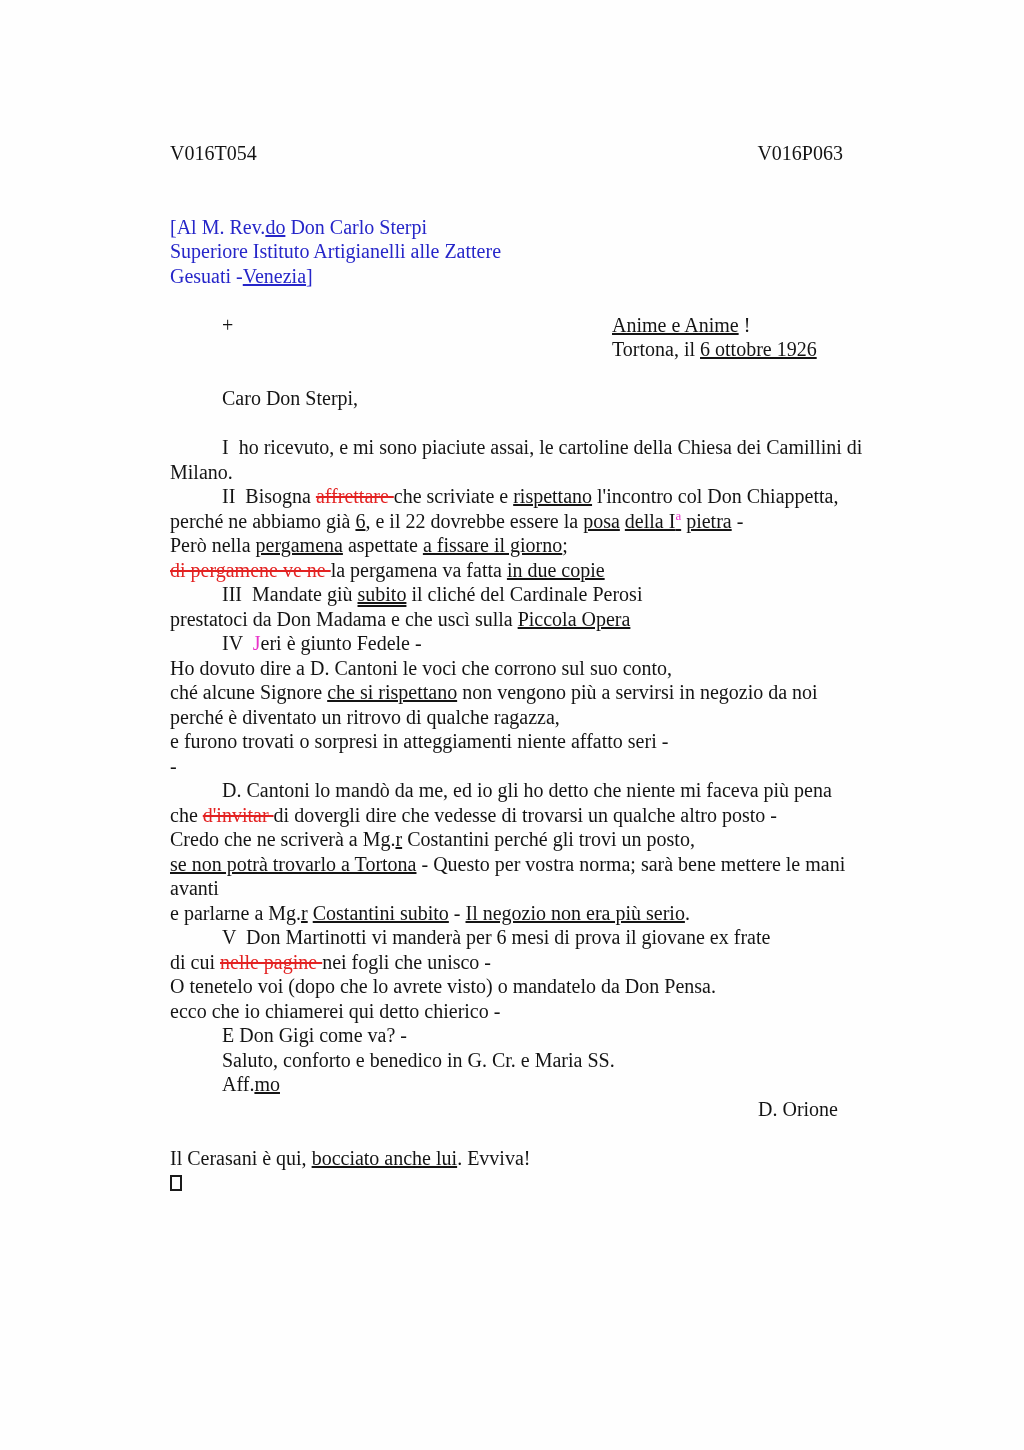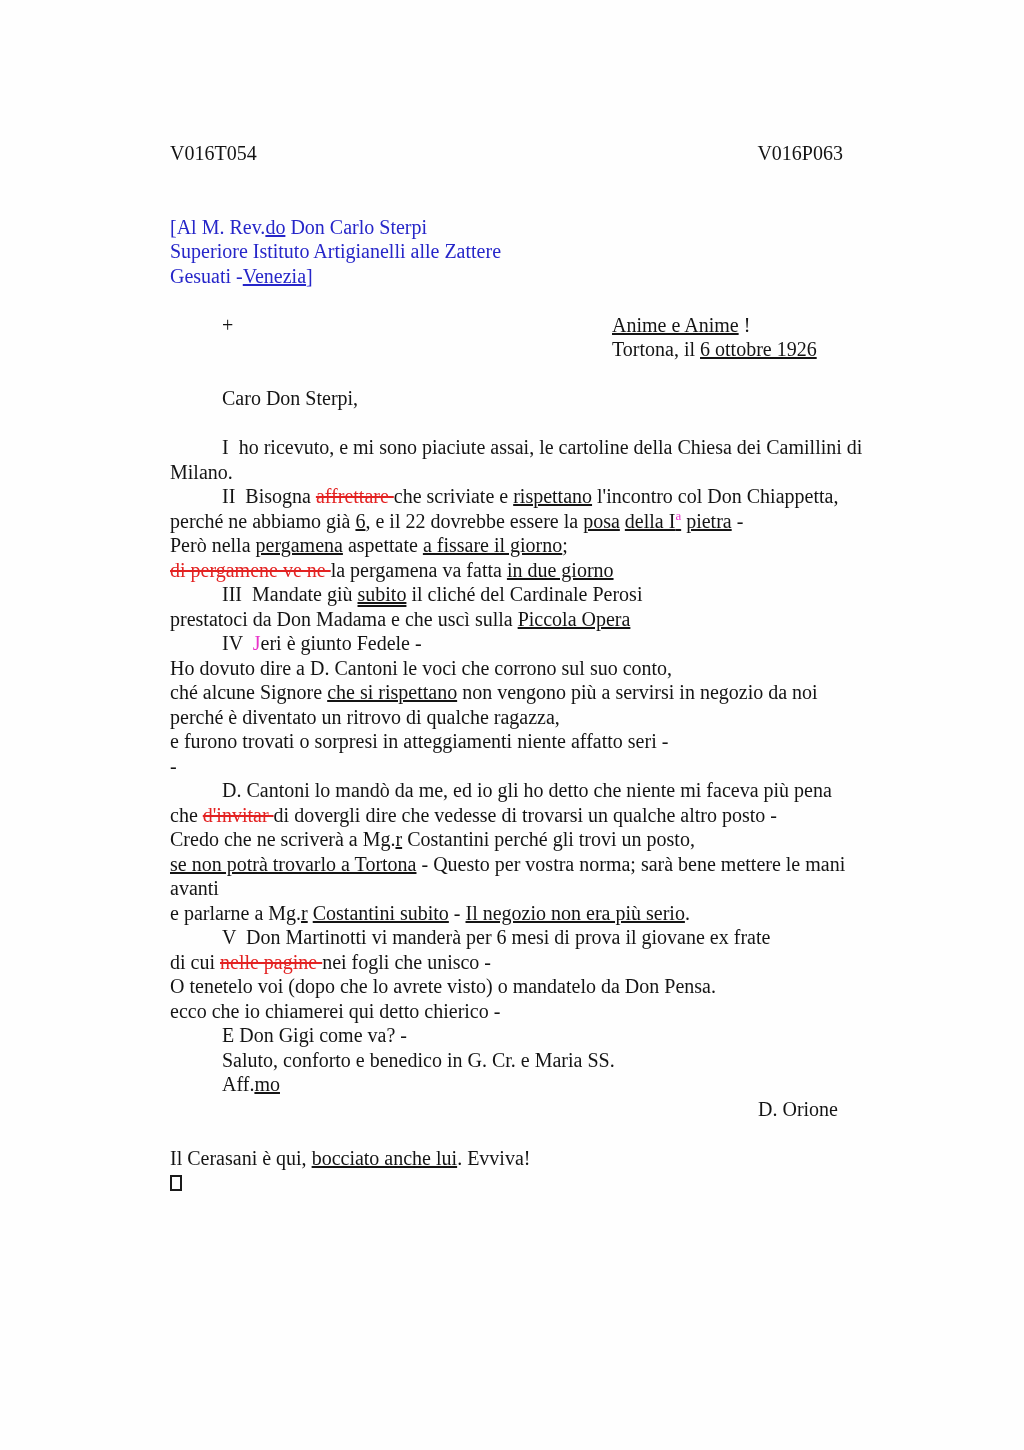--- a/index.html
+++ b/index.html
@@ -50,21 +50,21 @@
         <div class="line ind"><span>+</span><span class="pos" style="left: 442px;"><span class="u">Anime e Anime</span><span> !</span></span></div>
         <div class="line"><span class="pos" style="left: 442px;"><span>Tortona, il </span><span class="u">6 ottobre 1926</span></span></div>
         <div class="line">&nbsp;</div>
         <div class="line ind"><span>Caro Don Sterpi,</span></div>
         <div class="line">&nbsp;</div>
         <div class="line ind"><span>I  ho ricevuto, e mi sono piaciute assai, le cartoline della Chiesa dei Camillini di</span></div>
         <div class="line"><span>Milano.</span></div>
         <div class="line ind"><span>II  Bisogna </span><span class="rs">affrettare </span><span>che scriviate e </span><span class="u">rispettano</span><span> l'incontro col Don Chiappetta,</span></div>
         <div class="line"><span>perché ne abbiamo già </span><span class="u">6</span><span>, e il 22 dovrebbe essere la </span><span class="u">posa</span><span> </span><span class="u">della I<span class="sup m">a</span></span><span> </span><span class="u">pietra</span><span> -</span></div>
         <div class="line"><span>Però nella </span><span class="u">pergamena</span><span> aspettate </span><span class="u">a fissare il giorno</span><span>;</span></div>
-        <div class="line"><span class="rs">di pergamene ve ne </span><span>la pergamena va fatta </span><span class="u">in due giorno</span></div>
+        <div class="line"><span class="rs">di pergamene ve ne </span><span>la pergamena va fatta </span><span class="u">in due copie</span></div>
         <div class="line ind"><span>III  Mandate giù </span><span class="uu">subito</span><span> il cliché del Cardinale Perosi</span></div>
         <div class="line"><span>prestatoci da Don Madama e che uscì sulla </span><span class="u">Piccola Opera</span></div>
         <div class="line ind"><span>IV  </span><span class="m">J</span><span>eri è giunto Fedele -</span></div>
         <div class="line"><span>Ho dovuto dire a D. Cantoni le voci che corrono sul suo conto,</span></div>
         <div class="line"><span>ché alcune Signore </span><span class="u">che si rispettano</span><span> non vengono più a servirsi in negozio da noi</span></div>
         <div class="line"><span>perché è diventato un ritrovo di qualche ragazza,</span></div>
         <div class="line"><span>e furono trovati o sorpresi in atteggiamenti niente affatto seri -</span></div>
         <div class="line"><span>-</span></div>
         <div class="line ind"><span>D. Cantoni lo mandò da me, ed io gli ho detto che niente mi faceva più pena</span></div>
         <div class="line"><span>che </span><span class="rs">d'invitar </span><span>di dovergli dire che vedesse di trovarsi un qualche altro posto -</span></div>

